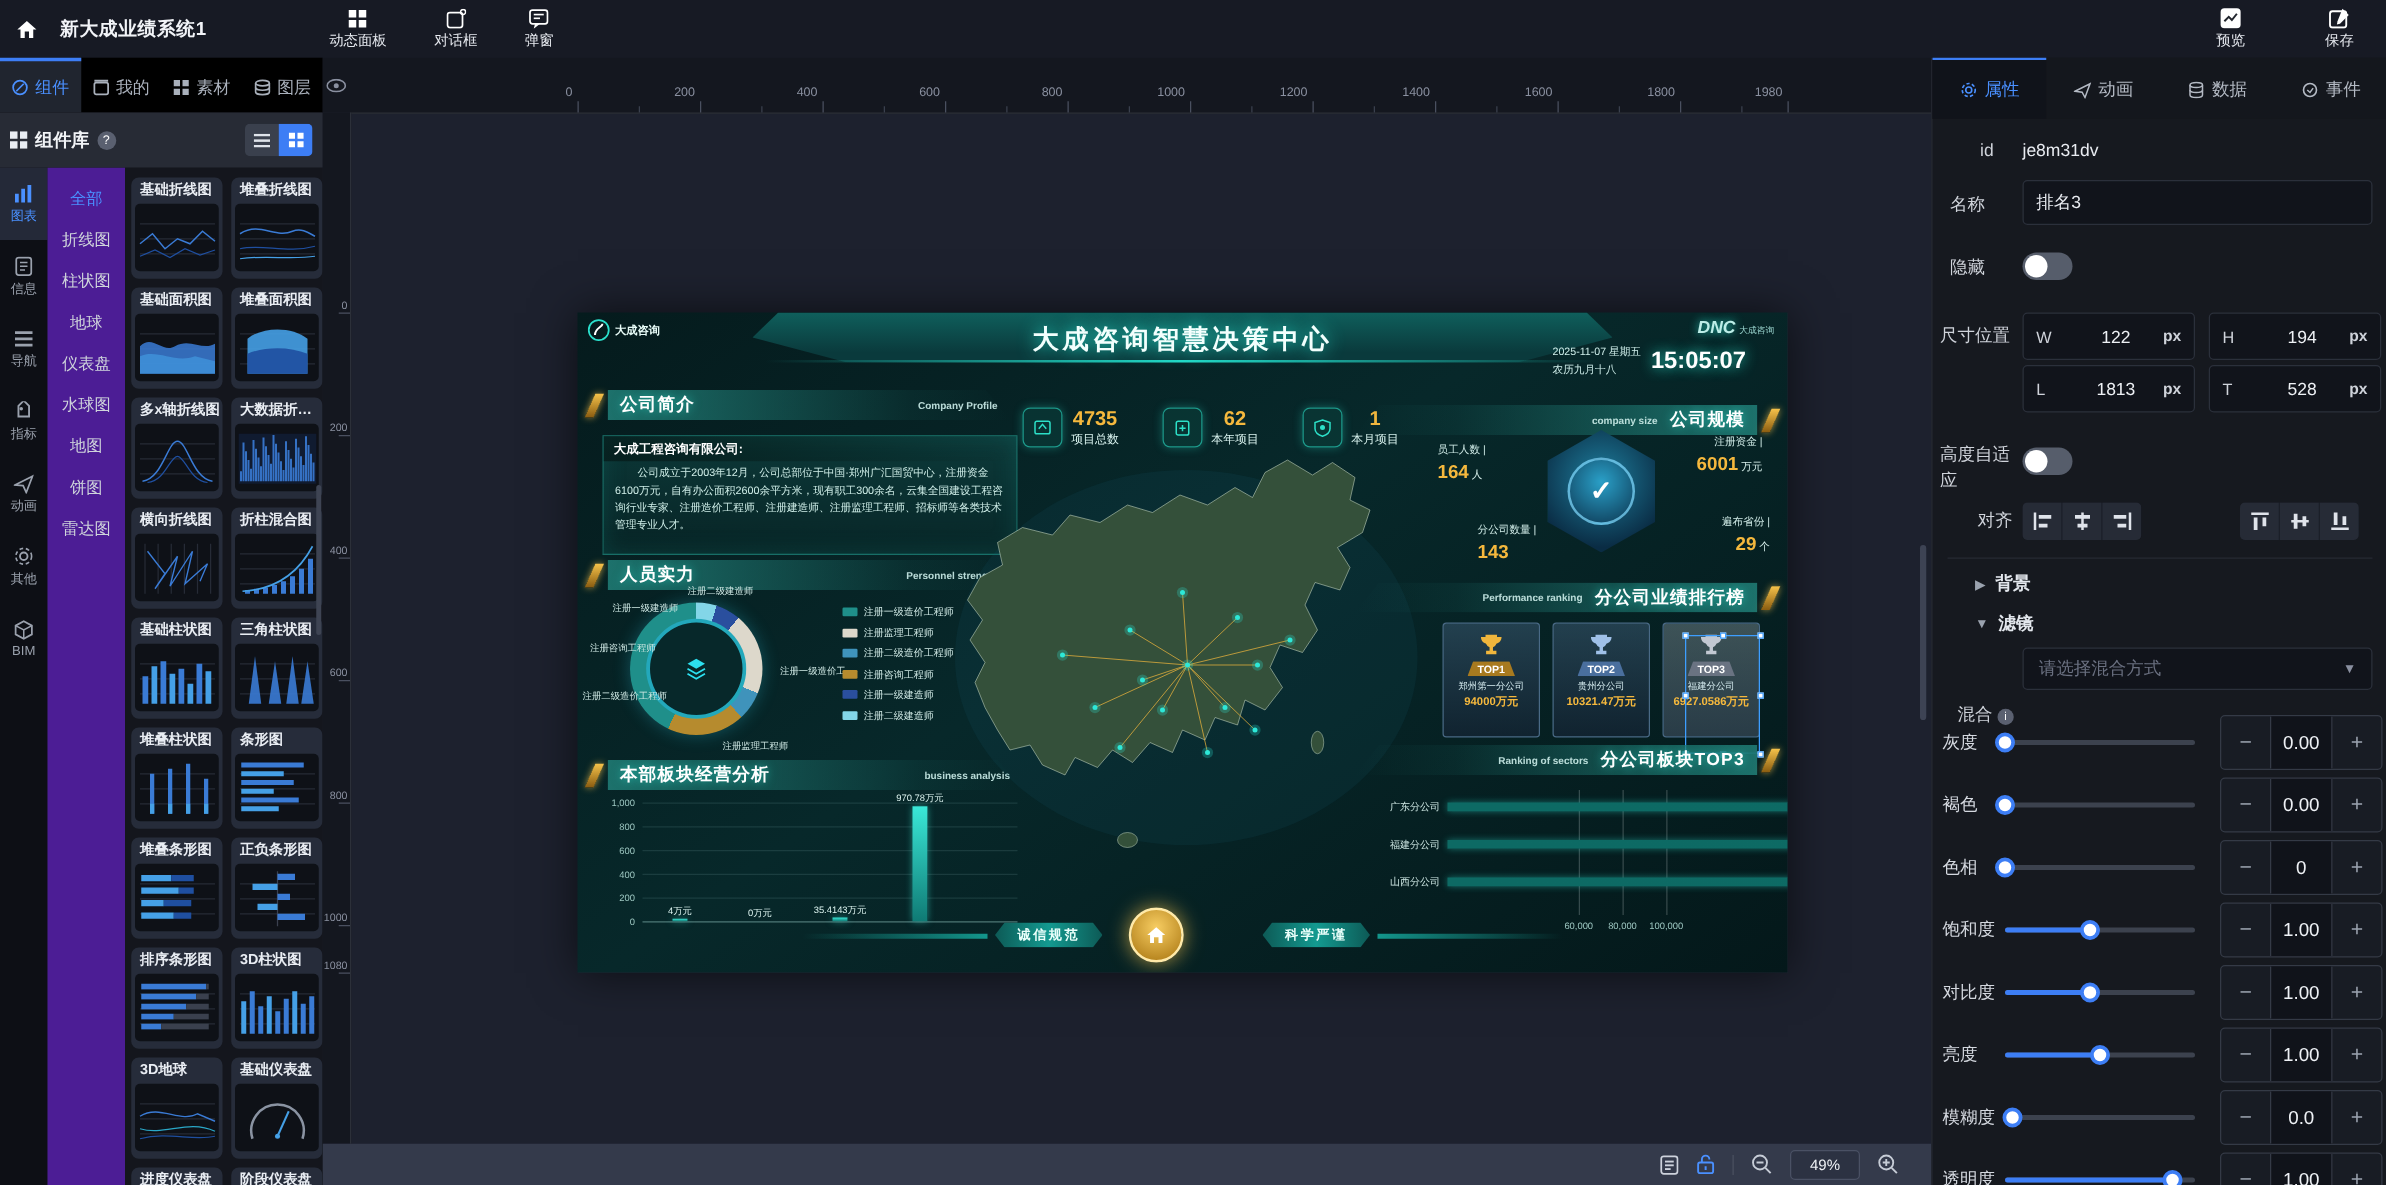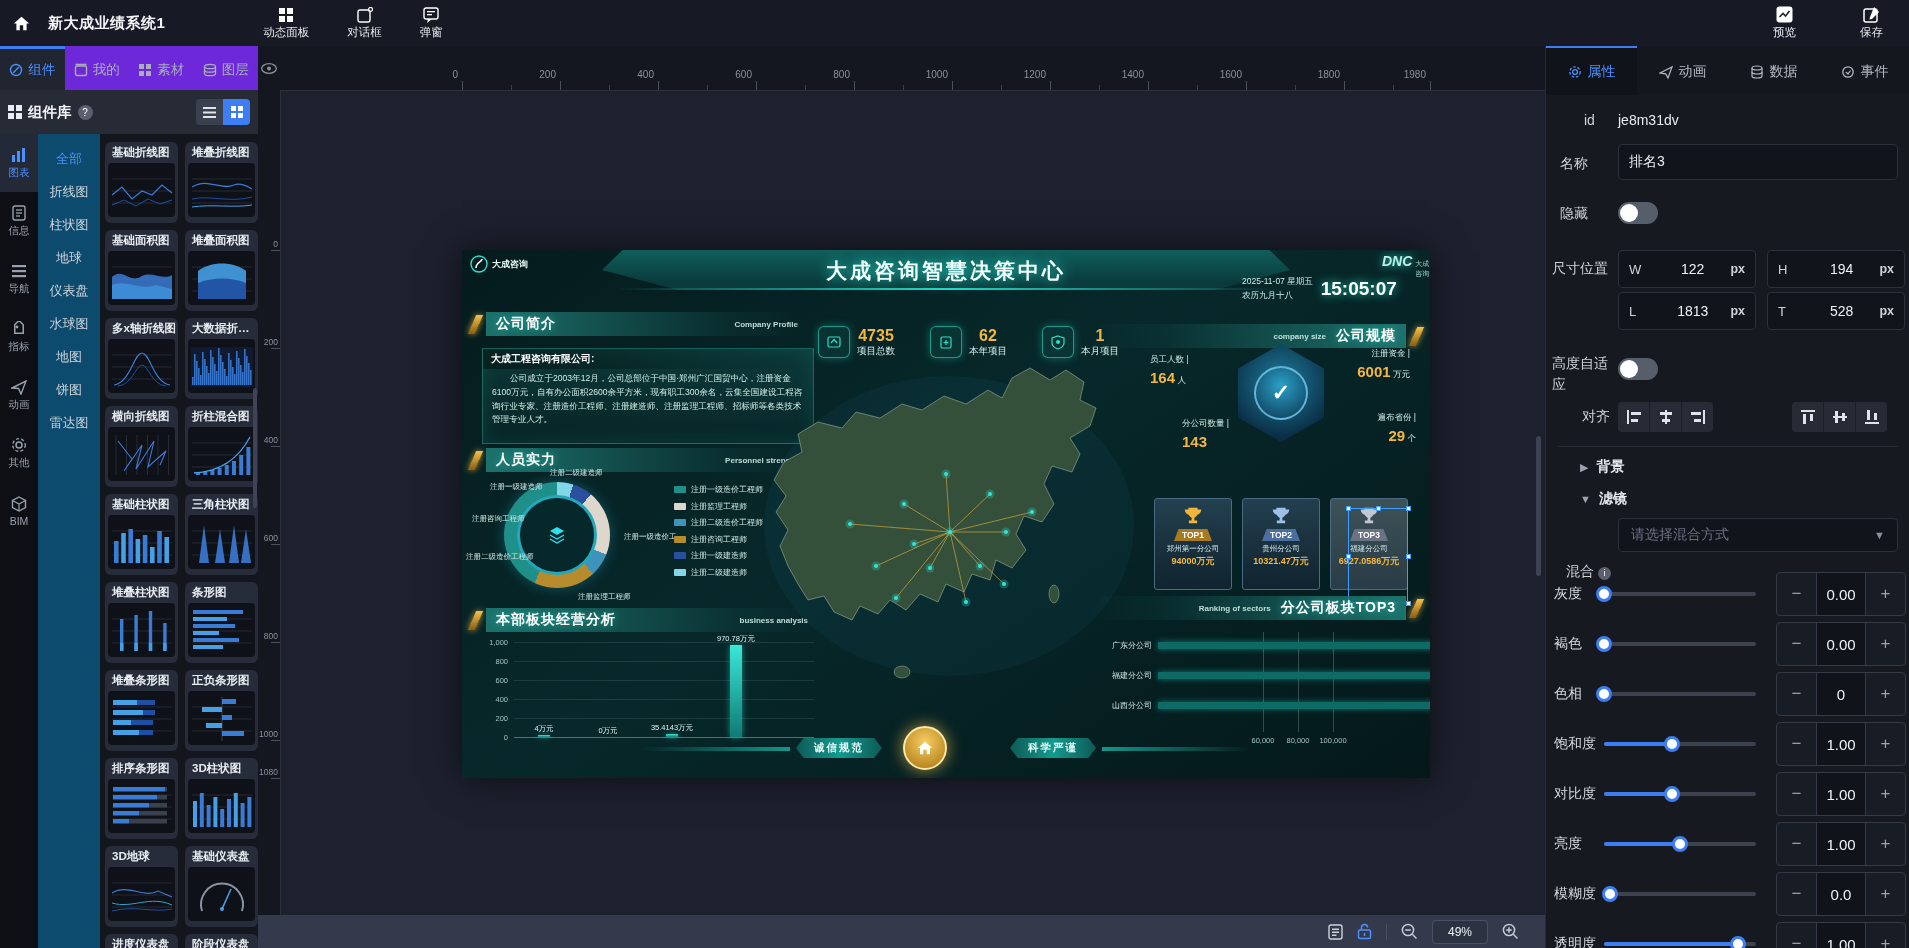--- a/index.html
+++ b/index.html
@@ -11,34 +11,34 @@
   #topbar{position:absolute;left:0;top:0;width:1909px;height:46px;background:#171a24;display:flex;align-items:center;z-index:30;}
   #home-btn{width:42px;height:46px;display:flex;align-items:center;justify-content:center;cursor:pointer;}
   #app-title{font-size:15px;font-weight:bold;color:#f2f4f8;margin-left:6px;letter-spacing:.5px;}
   #tools{display:flex;margin-left:92px;gap:26px;}
   .tool{display:flex;flex-direction:column;align-items:center;gap:2px;cursor:pointer;padding:2px 6px;}
   .tool .lbl{font-size:11.5px;color:#e6e9ef;}
   #actions{margin-left:auto;display:flex;gap:44px;padding-right:26px;}
   .action{display:flex;flex-direction:column;align-items:center;gap:2px;cursor:pointer;margin-left:20px;}
   .action .lbl{font-size:11.5px;color:#e6e9ef;}
   
-  #ltabs{position:absolute;left:0;top:46px;width:258px;height:44px;background:#6d28d9;display:flex;z-index:20;}
+  #ltabs{position:absolute;left:0;top:46px;width:258px;height:44px;background:#000000;display:flex;z-index:20;}
   .ltab{flex:1;display:flex;align-items:center;justify-content:center;gap:5px;font-size:13.5px;color:#a9b0bb;border-top:3px solid transparent;cursor:pointer;}
   .ltab.active{color:#4a90ff;border-top-color:#3d7ef5;background:#20252f;}
   #libhead{position:absolute;left:0;top:90px;width:258px;height:44px;background:#272b35;display:flex;align-items:center;padding:0 8px;box-sizing:border-box;z-index:20;}
   #libhead .t{font-size:14.5px;font-weight:bold;color:#f1f3f6;margin-left:6px;}
   #libhead .q{width:15px;height:15px;border-radius:50%;background:#5a6070;color:#fff;font-size:10px;display:flex;align-items:center;justify-content:center;margin-left:6px;}
   #viewtoggle{margin-left:auto;display:flex;border-radius:4px;overflow:hidden;}
   #viewtoggle .vbtn{width:27px;height:26px;display:flex;align-items:center;justify-content:center;background:#3a404d;cursor:pointer;}
   #viewtoggle .vbtn.active{background:#3d7ef5;}
   #rail{position:absolute;left:0;top:134px;width:38px;bottom:0;background:#0d0f15;z-index:15;}
   .rail-item{height:58px;display:flex;flex-direction:column;align-items:center;justify-content:center;gap:3px;color:#9aa1ad;cursor:pointer;}
   .rail-item .lbl{font-size:10.5px;}
   .rail-item.active{background:#242938;color:#4a90ff;}
-  #cats{position:absolute;left:38px;top:134px;width:62px;bottom:0;background:#0c4a6e;padding-top:8px;z-index:15;}
+  #cats{position:absolute;left:38px;top:134px;width:62px;bottom:0;background:#4c1d95;padding-top:8px;z-index:15;}
   .cat{height:33px;display:flex;align-items:center;justify-content:center;font-size:13px;color:#cfd4db;cursor:pointer;}
   .cat.active{color:#4a90ff;}
   #cards{position:absolute;left:100px;top:134px;width:158px;bottom:0;background:#14161d;overflow:hidden;padding:8px 3px 0 5px;box-sizing:border-box;z-index:15;}
   #cardgrid{display:grid;grid-template-columns:73px 73px;gap:7px;}
   .card{height:81px;background:#262c3a;border-radius:6px;cursor:pointer;overflow:hidden;}
   .card .ct{height:21px;line-height:21px;padding-left:7px;font-size:11.5px;font-weight:bold;color:#e9edf3;white-space:nowrap;overflow:hidden;}
   .card .thumb{margin:0 3px;height:54px;background:#0e1117;border-radius:4px;display:flex;align-items:center;justify-content:center;}
   #lscroll{position:absolute;left:253px;top:388px;width:4px;height:120px;background:#3e4453;border-radius:2px;z-index:16;}
   
   #canvas{position:absolute;left:258px;top:46px;width:1287px;height:902px;background:#1e2230;}
@@ -647,21 +647,21 @@
           <div class="abs" style="left: 150px; top: 38px; width: 668px; height: 2px; background: linear-gradient(90deg, transparent, rgb(35, 216, 198), transparent);"></div>
           <div class="abs" style="left: 0px; top: 7px; width: 968px; text-align: center; font-size: 21px; font-weight: bold; color: rgb(242, 255, 253); letter-spacing: 3px; text-shadow: rgb(39, 232, 212) 0px 0px 14px;">大成咨询智慧决策中心</div>
           <div class="abs" style="left: 8px; top: 5px; display: flex; align-items: center; gap: 4px;">
             <svg width="18" height="18" viewBox="0 0 18 18">
               <circle cx="9" cy="9" r="8" fill="none" stroke="#2ae0cc" stroke-width="1.4"></circle>
               <path d="M6 13 C6 7 12 7 12 4" fill="none" stroke="#fff" stroke-width="1.6"></path>
             </svg>
             <div class="abs" style="position: static; font-size: 9px; font-weight: bold; color: rgb(232, 252, 248);">大成咨询</div>
           </div>
           <div class="abs" style="left: 896px; top: 3px; display: flex; align-items: baseline; gap: 3px;">
-            <div class="abs" style="position: static; font-size: 14px; font-weight: bold; font-style: italic; color: rgb(189, 238, 232); text-shadow: rgb(42, 224, 204) 0px 0px 8px; margin-left: 24px;">DNC</div>
+            <div class="abs" style="position: static; font-size: 14px; font-weight: bold; font-style: italic; color: rgb(189, 238, 232); text-shadow: rgb(42, 224, 204) 0px 0px 8px;">DNC</div>
             <div class="abs" style="position: static; font-size: 7px; color: rgb(158, 216, 210);">大成咨询</div>
           </div>
           <div class="abs" style="left: 780px; top: 26px; display: flex; align-items: center; gap: 8px;">
             <div style="display: flex; flex-direction: column; gap: 2px;">
               <div class="abs" style="position: static; font-size: 8.5px; color: rgb(207, 238, 234);">2025-11-07 星期五</div>
               <div class="abs" style="position: static; font-size: 8.5px; color: rgb(207, 238, 234);">农历九月十八</div>
             </div>
             <div class="abs" style="position: static; font-size: 19px; font-weight: bold; color: rgb(255, 255, 255); text-shadow: rgb(42, 224, 204) 0px 0px 10px;">15:05:07</div>
           </div>
           <div class="abs" style="left: 356px; top: 76px; display: flex; align-items: center; gap: 7px;">
@@ -865,20 +865,27 @@
             <div style="margin-top: 3px;"><span class="v">6001</span><span class="u"> 万元</span></div>
           </div>
           <div class="abs db-callout" style="left: 720px; top: 168px; width: 76px; text-align: left;">
             <div class="k">分公司数量 |</div>
             <div style="margin-top: 3px;"><span class="v">143</span><span class="u"> </span></div>
           </div>
           <div class="abs db-callout" style="left: 878px; top: 162px; width: 76px; text-align: right;">
             <div class="k">遍布省份 |</div>
             <div style="margin-top: 3px;"><span class="v">29</span><span class="u"> 个</span></div>
           </div>
+          <div class="sec mirror" style="left: 622px; top: 216px; width: 336px;">
+            <div class="bar">
+              <span class="s">Performance ranking</span>
+              <span class="t">分公司业绩排行榜</span>
+            </div>
+            <div class="slash" style="margin-left: 7px; margin-right: 0px;"></div>
+          </div>
           <div class="abs" style="left: 692px; top: 248px; width: 78px; height: 92px; border-radius: 3px; border: 1px solid rgb(74, 106, 134); background: linear-gradient(rgba(70, 100, 130, 0.45), rgba(20, 36, 52, 0.75)); display: flex; flex-direction: column; align-items: center; box-sizing: border-box;">
             <svg width="24" height="22" viewBox="0 0 24 24" style="margin-top: 6px;">
               <path d="M7 3 h10 v2 h4 c0 3.2-2.2 5.2-4.3 5.7 A6 6 0 0 1 13.5 14 v3 h3 v3 H7.5 v-3 h3 v-3 A6 6 0 0 1 7.3 10.7 C5.2 10.2 3 8.2 3 5 h4 Z" fill="#f0b63c"></path>
             </svg>
             <div style="margin-top: 2px; padding: 0px 8px; height: 12px; line-height: 12px; font-size: 8.5px; font-weight: bold; color: rgb(255, 255, 255); background: rgb(168, 122, 31); clip-path: polygon(12% 0px, 88% 0px, 100% 100%, 0px 100%);">TOP1</div>
             <div class="abs" style="position: static; margin-top: 3px; font-size: 7.5px; color: rgb(214, 236, 240);">郑州第一分公司</div>
             <div class="abs" style="position: static; margin-top: 2px; padding: 0px 4px; font-size: 9px; font-weight: bold; color: rgb(245, 184, 61); text-align: center; line-height: 1.25;">94000万元</div>
           </div>
           <div class="abs" style="left: 780px; top: 248px; width: 78px; height: 92px; border-radius: 3px; border: 1px solid rgb(74, 106, 134); background: linear-gradient(rgba(70, 100, 130, 0.45), rgba(20, 36, 52, 0.75)); display: flex; flex-direction: column; align-items: center; box-sizing: border-box;">
             <svg width="24" height="22" viewBox="0 0 24 24" style="margin-top: 6px;">

